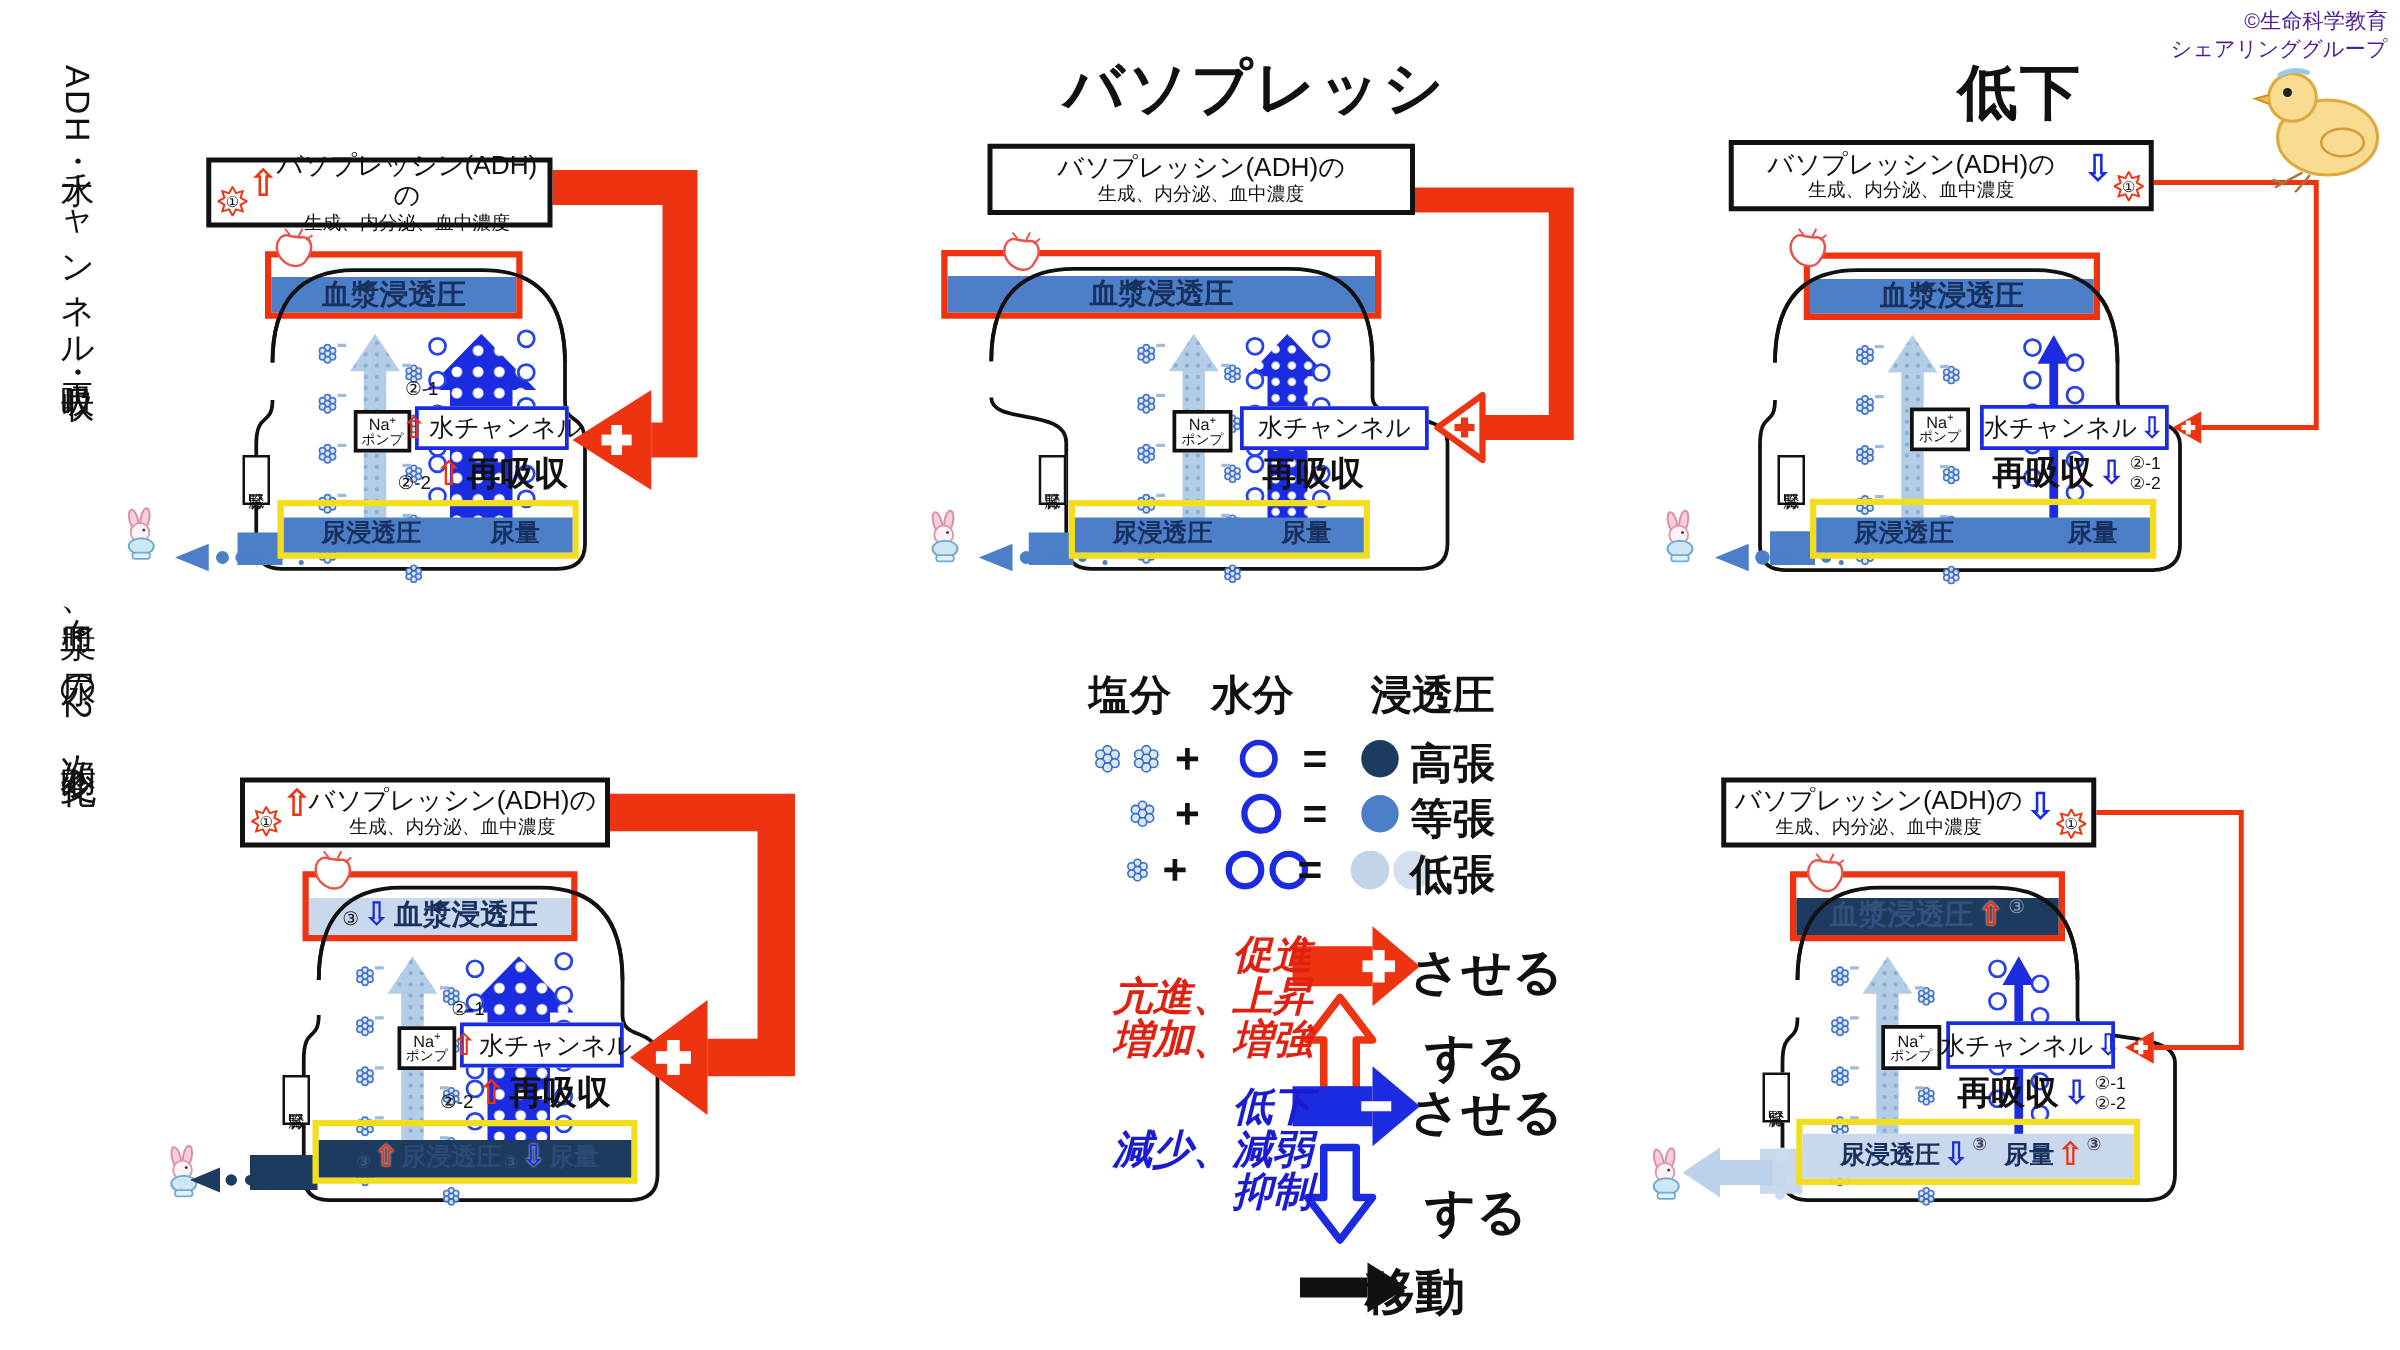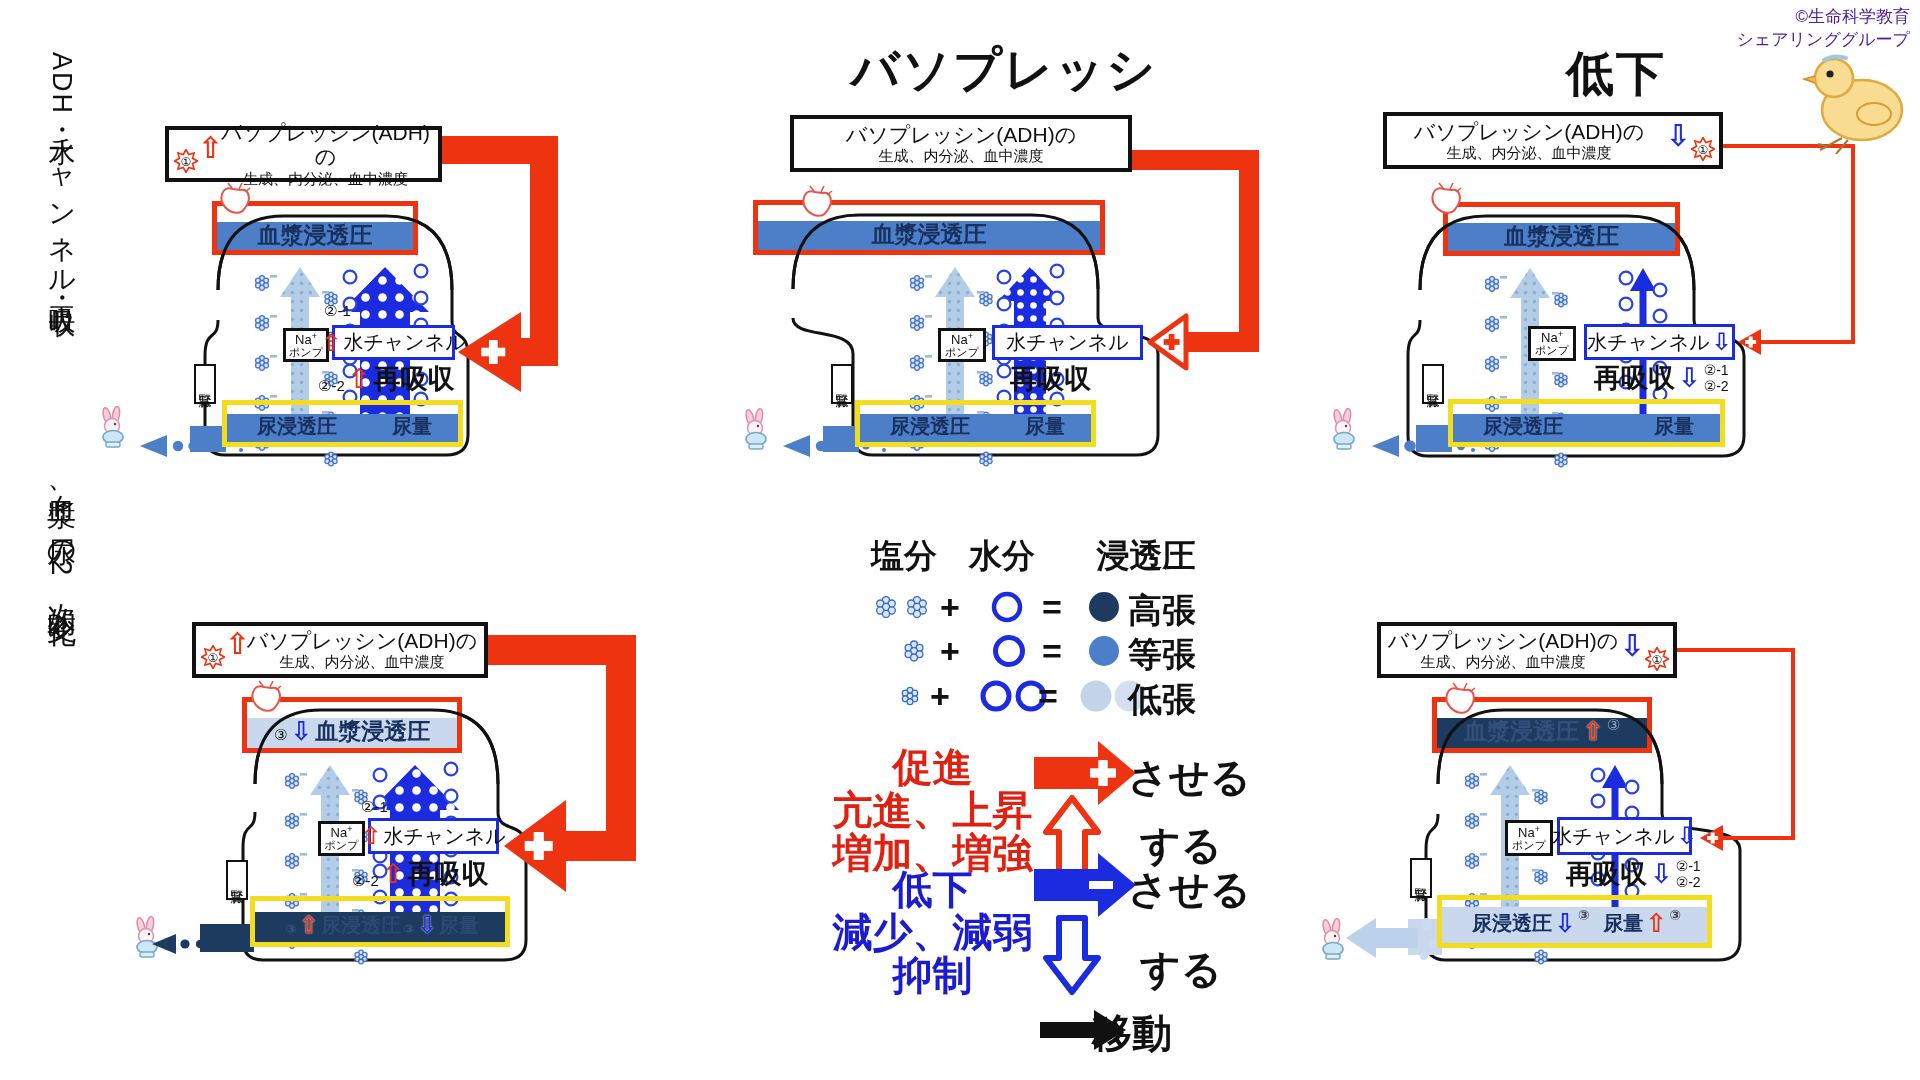--- a/index.html
+++ b/index.html
@@ -24,21 +24,21 @@
   .re-t{font-size:27px;font-weight:600;color:#111;white-space:nowrap;}
   .stack{display:flex;flex-direction:column;font-size:14px;color:#111;line-height:1.15;}
   .klab{background:#fff;border:2.2px solid #111;writing-mode:vertical-rl;font-size:13px;color:#111;display:flex;align-items:center;justify-content:center;line-height:1;}
   .uband{box-sizing:border-box;border:5px solid #f2de1e;background:transparent;}
   .ufill{position:absolute;left:0;right:0;bottom:0;}
   .uc{position:absolute;left:0;right:0;bottom:0;display:flex;align-items:center;justify-content:space-between;padding:0 26px 0 30px;}
   .ug{display:flex;align-items:center;gap:2px;font-weight:600;white-space:nowrap;}
   .leg-h{font-size:33px;color:#111;font-weight:600;text-align:center;}
   .leg-l{font-size:34px;color:#111;font-weight:600;}
   .leg-s{font-size:34px;color:#111;font-weight:600;}
-  .atxt{font-size:40px;font-weight:600;text-align:center;line-height:1.07;white-space:nowrap;}
+  .atxt{font-size:32px;font-weight:600;text-align:right;line-height:1.07;white-space:nowrap;font-style:italic;}
   .big{font-size:40px;color:#111;font-weight:600;}
   sup{font-size:9px;}
 </style>
 </head>
 <body>
 
 <div id="stage">
   <svg id="base" class="layer" width="1920" height="1080">
       <defs>
         <pattern id="wdT" width="17" height="17" patternUnits="userSpaceOnUse">

